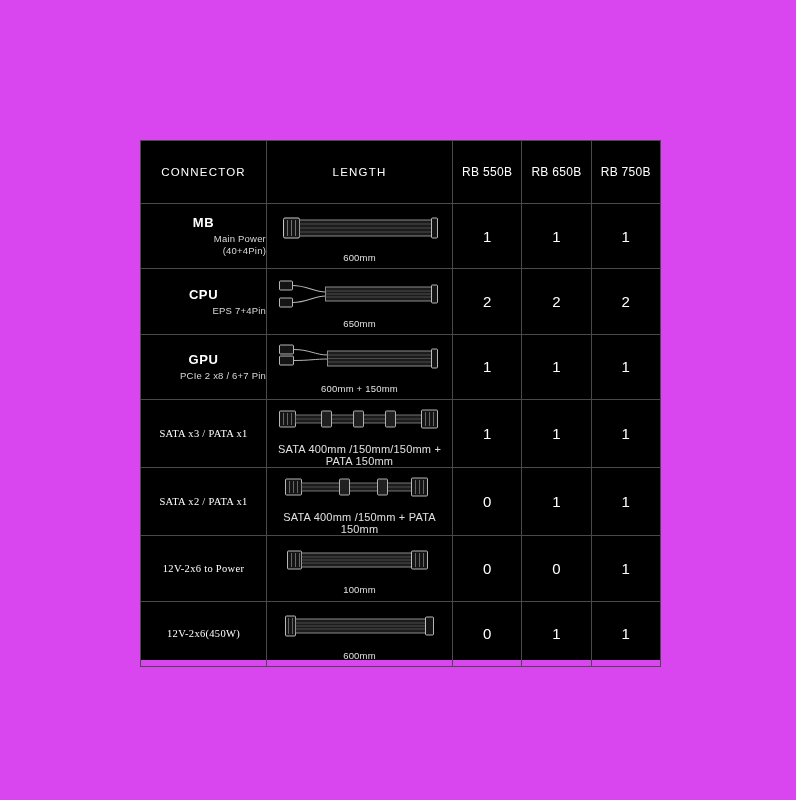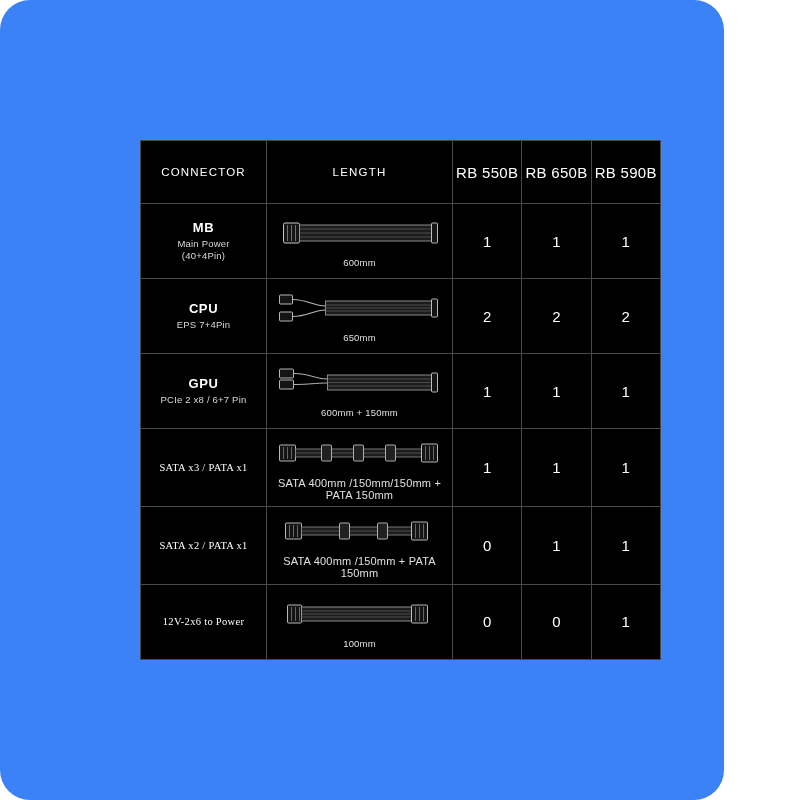--- a/index.html
+++ b/index.html
@@ -8,24 +8,23 @@
     background: #ffffff;
     width: 800px;
     height: 800px;
     overflow: hidden;
   }
   body {
     font-family: "Liberation Sans", sans-serif;
   }
   #canvas {
     position: relative;
-    width: 724px;
+    width: 796px;
     height: 800px;
-    background: #3b82f6;
-    border-radius: 30px;
+    background: #d946ef;
   }
   #table-panel {
     position: absolute;
     left: 140px;
     top: 140px;
     width: 520px;
     height: 520px;
     background: #000000;
     box-sizing: border-box;
   }
@@ -48,41 +47,42 @@
   col.c-model     { width: 69.3px; }
 
   thead th {
     height: 62px;
     font-size: 11.5px;
     font-weight: normal;
     letter-spacing: 1.2px;
     color: #ffffff;
   }
   thead th.model {
-    font-size: 15px;
+    font-size: 12px;
     letter-spacing: 0.3px;
   }
 
   tbody tr { height: 65.4px; }
 
   .conn-cell {
     padding: 4px 6px;
   }
   .conn-title {
     font-size: 13px;
     letter-spacing: 0.6px;
     margin-bottom: 3px;
     color: #ffffff;
     font-weight: bold;
   }
   .conn-sub {
     font-size: 9.5px;
     line-height: 1.25;
     color: #d8d8d8;
     letter-spacing: 0.2px;
+    text-align: right;
   }
   .conn-single {
     font-size: 10.5px;
     letter-spacing: 0.3px;
     color: #ffffff;
     font-family: Liberation Serif, serif;
   }
 
   .len-cell {
     padding: 4px 6px;
@@ -125,21 +125,21 @@
         <col class="c-model">
         <col class="c-model">
         <col class="c-model">
       </colgroup>
       <thead>
         <tr>
           <th>CONNECTOR</th>
           <th>LENGTH</th>
           <th class="model">RB 550B</th>
           <th class="model">RB 650B</th>
-          <th class="model">RB 590B</th>
+          <th class="model">RB 750B</th>
         </tr>
       </thead>
       <tbody>
 
         <tr>
           <td class="conn-cell">
             <div class="conn-title">MB</div>
             <div class="conn-sub">
               <span>Main Power</span><br>
               <span>(40+4Pin)</span>
@@ -296,17 +296,40 @@
                 <line x1="154" y1="12" x2="154" y2="26" stroke="#8a8a8a" stroke-width="0.7"></line>
               </svg>
             </div>
             <div class="len-label">100mm</div>
           </td>
           <td class="count">0</td>
           <td class="count">0</td>
           <td class="count">1</td>
         </tr>
 
+        <tr>
+          <td class="conn-cell">
+            <div class="conn-single">12V-2x6(450W)</div>
+          </td>
+          <td class="len-cell">
+            <div class="cable-wrap">
+              <svg viewBox="0 0 180 38" preserveAspectRatio="xMidYMid meet">
+                <rect x="16" y="9" width="10" height="20" rx="1" fill="#141414" stroke="#c9c9c9" stroke-width="0.9"></rect>
+                <line x1="19" y1="11" x2="19" y2="27" stroke="#8a8a8a" stroke-width="0.7"></line>
+                <line x1="23" y1="11" x2="23" y2="27" stroke="#8a8a8a" stroke-width="0.7"></line>
+                <rect x="26" y="12" width="130" height="14" fill="#1c1c1c" stroke="#9a9a9a" stroke-width="0.9"></rect>
+                <line x1="26" y1="16" x2="156" y2="16" stroke="#6f6f6f" stroke-width="0.6"></line>
+                <line x1="26" y1="19" x2="156" y2="19" stroke="#6f6f6f" stroke-width="0.6"></line>
+                <line x1="26" y1="22" x2="156" y2="22" stroke="#6f6f6f" stroke-width="0.6"></line>
+                <rect x="156" y="10" width="8" height="18" rx="1" fill="#141414" stroke="#c9c9c9" stroke-width="0.9"></rect>
+              </svg>
+            </div>
+            <div class="len-label">600mm</div>
+          </td>
+          <td class="count">0</td>
+          <td class="count">1</td>
+          <td class="count">1</td>
+        </tr>
 
       </tbody>
     </table>
   </div>
 </div>
 
 </body></html>

